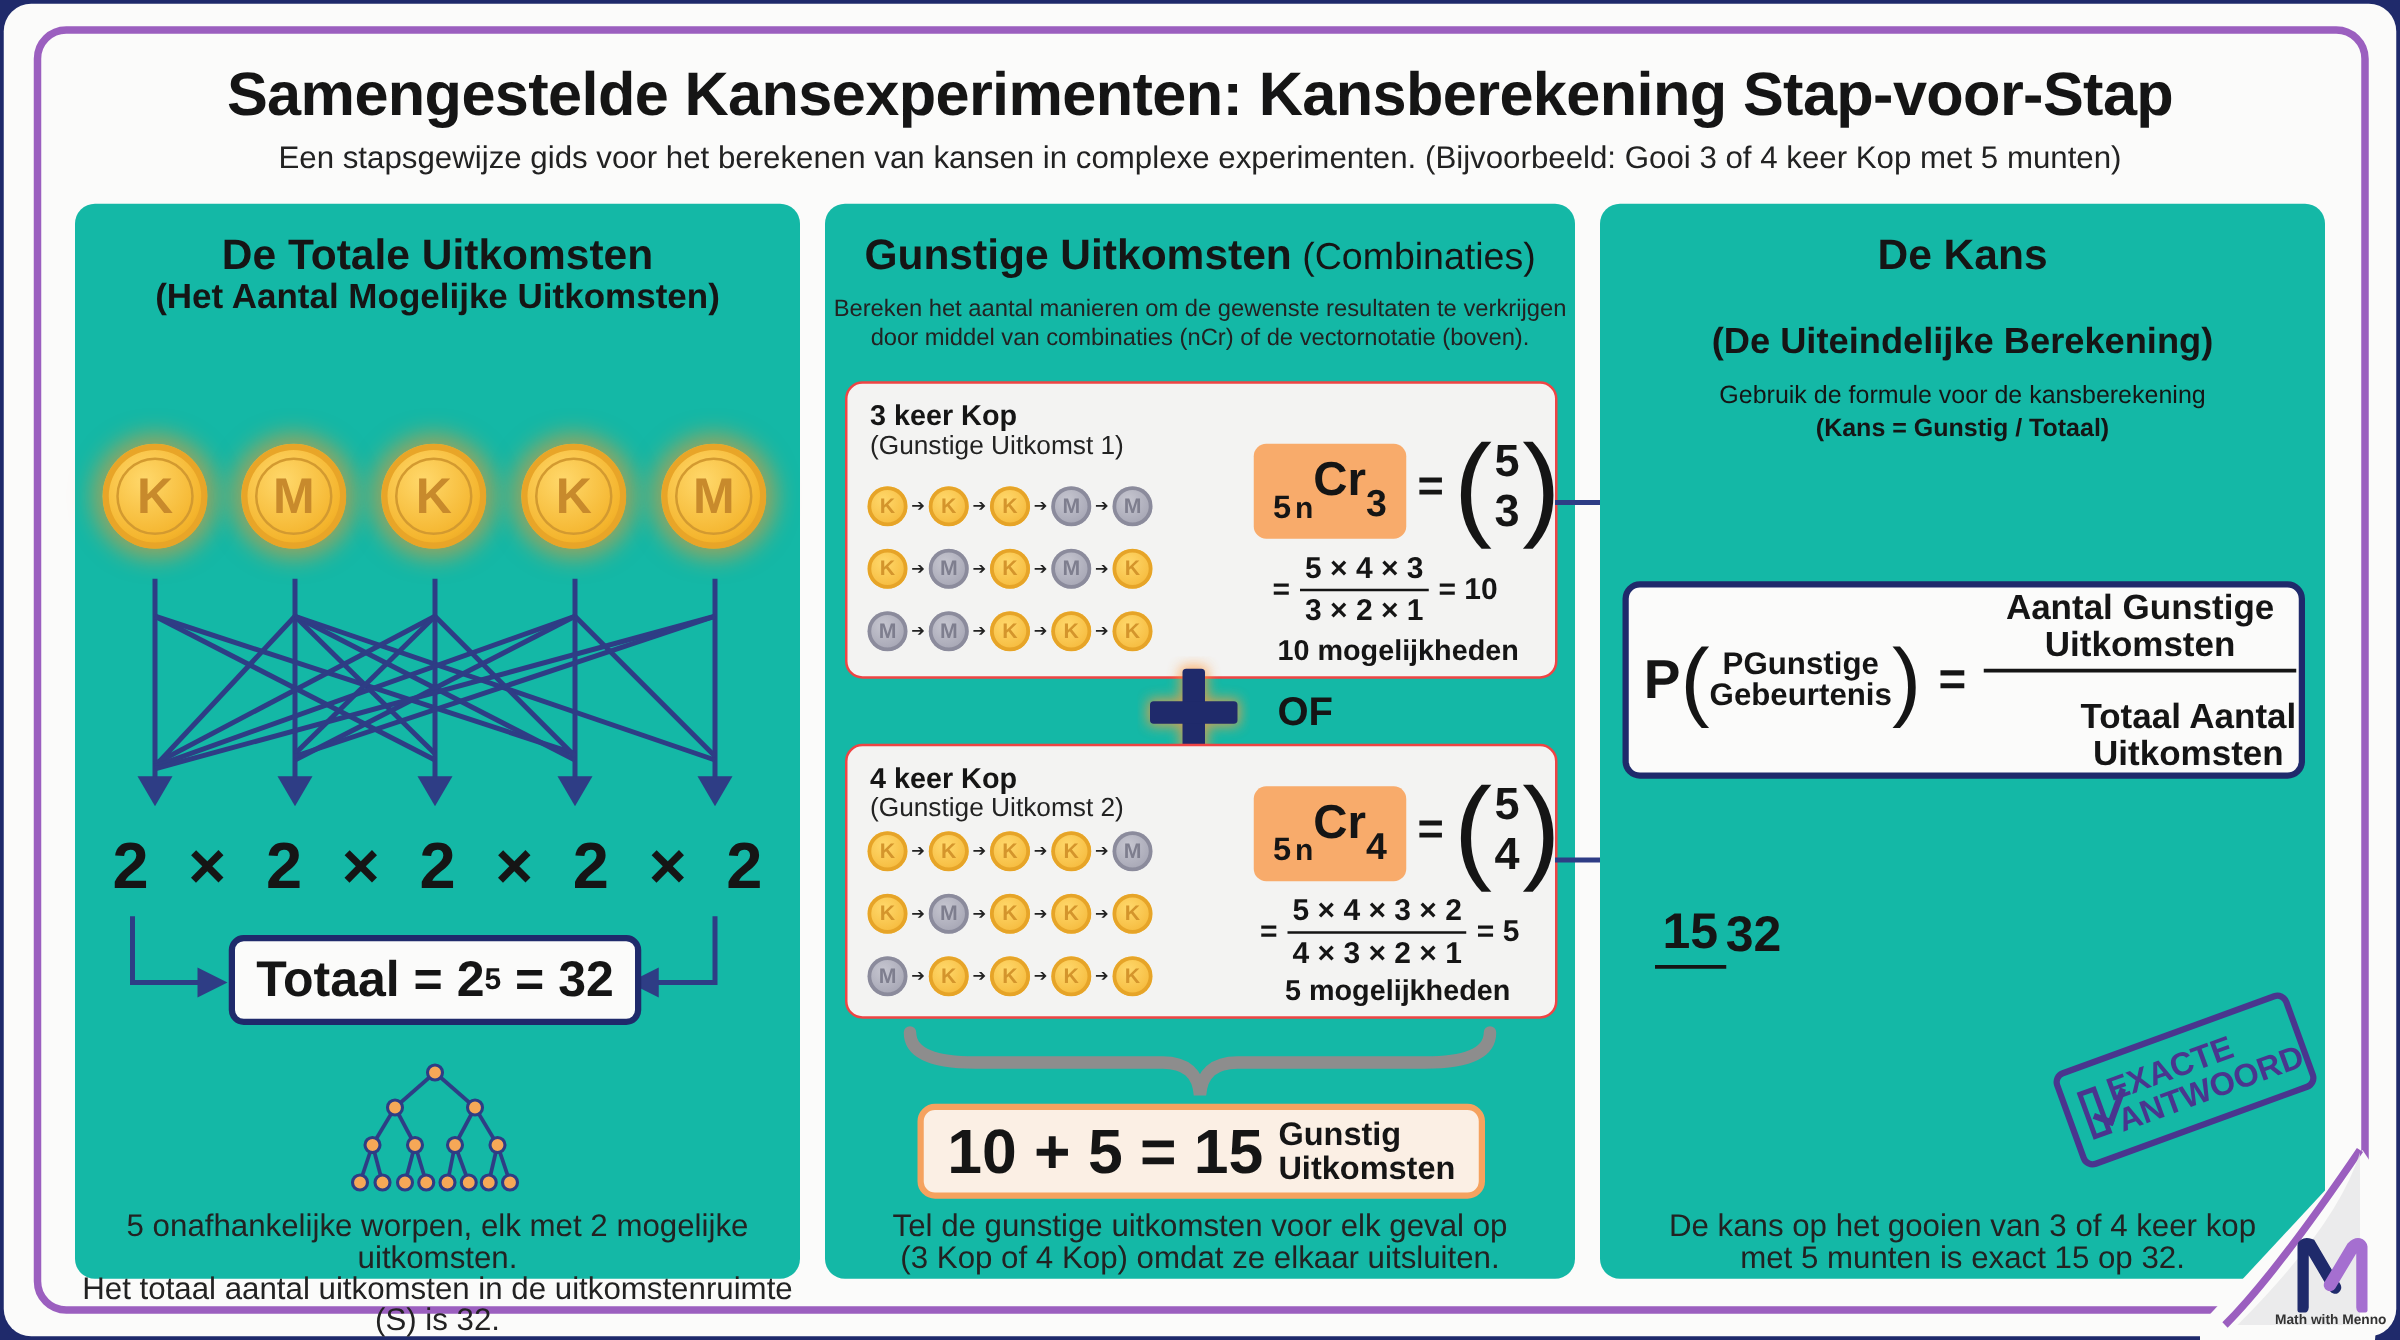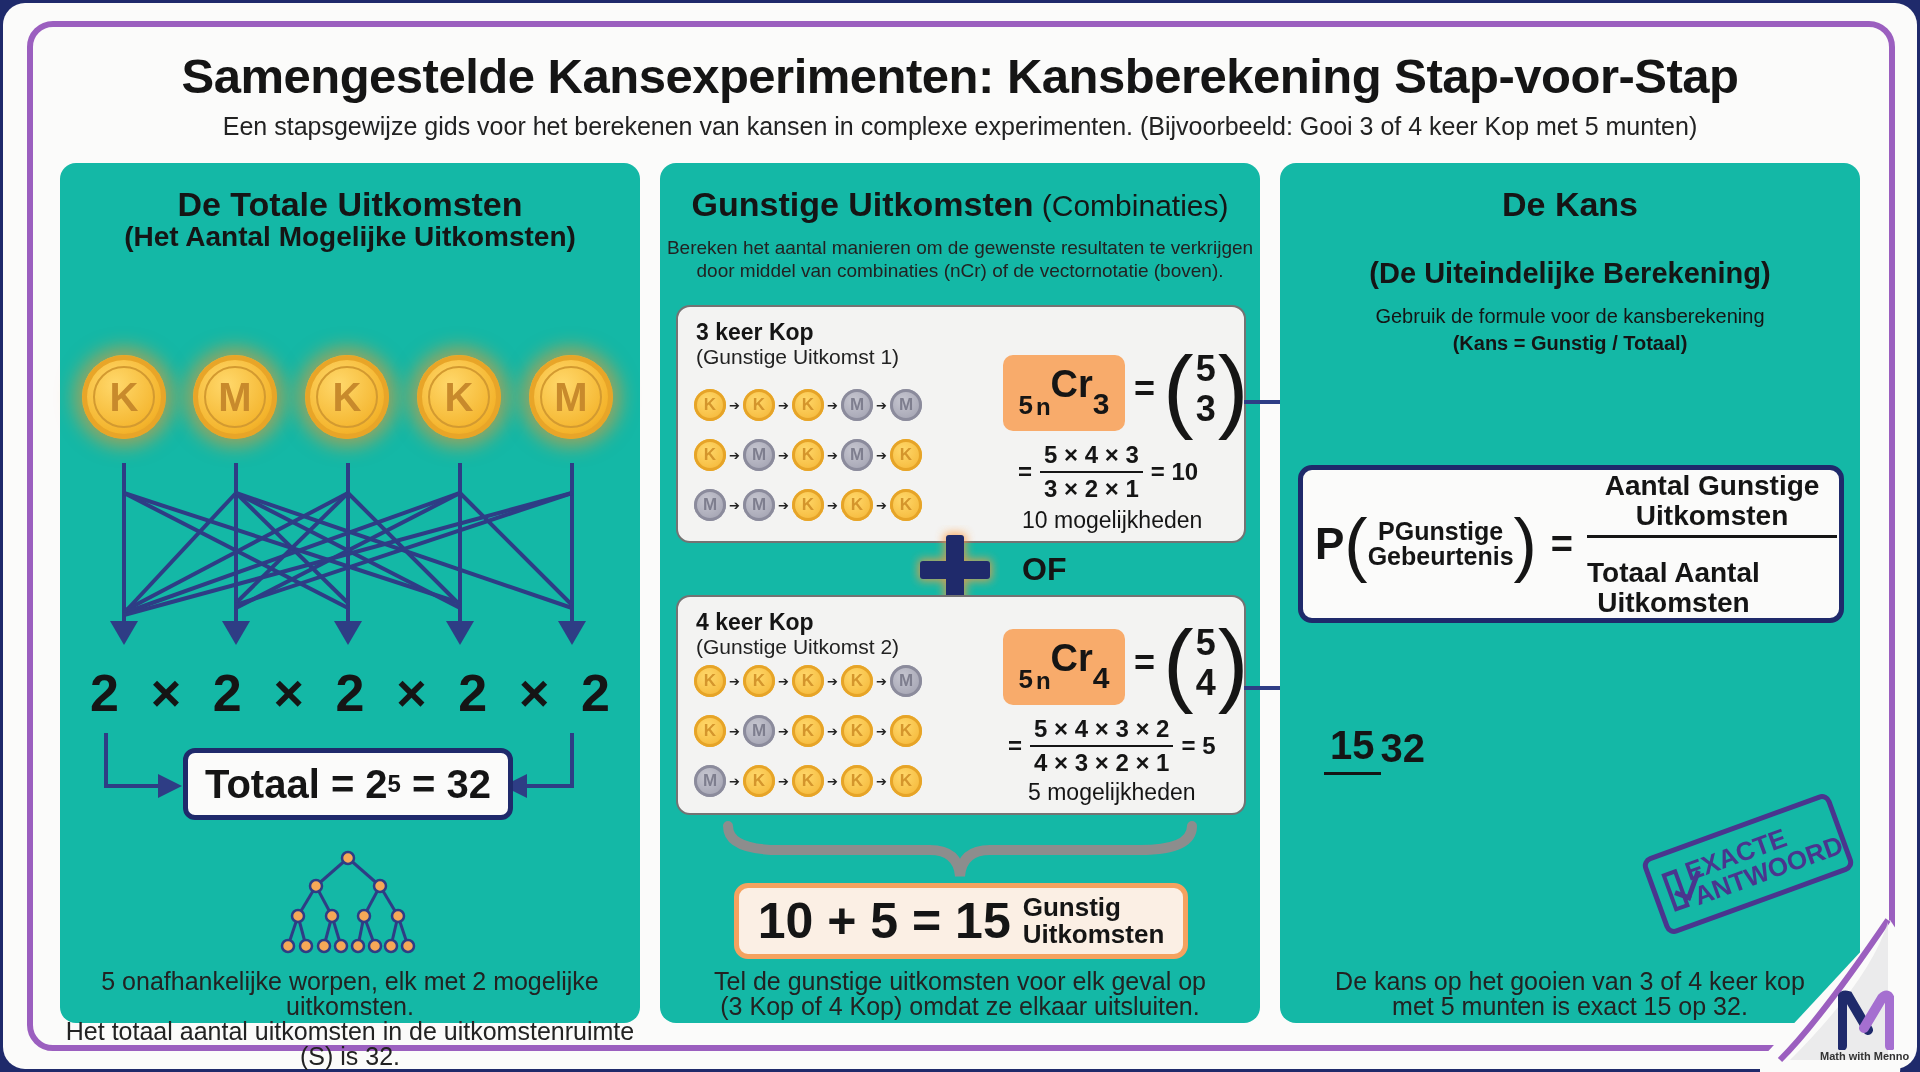--- a/index.html
+++ b/index.html
@@ -15,50 +15,50 @@
 .p3{left:1280px;width:580px}
 .center{text-align:center}
 .abs{position:absolute}
 .h2{font-weight:bold;font-size:34px}
 .h3{font-size:29px;font-weight:bold}
 .caption{font-size:25px;line-height:25px;color:#222;text-align:center}
 .coin-big{position:absolute;width:84px;height:84px;border-radius:50%;background:radial-gradient(circle at 40% 35%,#ffd86b,#f4b42c 65%,#d9951c);box-shadow:0 0 18px 8px rgba(255,150,40,.55),inset 0 0 0 5px #e8a528;display:flex;align-items:center;justify-content:center;font-weight:bold;font-size:40px;color:#c88a2c}
 .coin-big span{display:flex;align-items:center;justify-content:center;width:62px;height:62px;border-radius:50%;border:2px solid #d39a30}
 .num-row{position:absolute;left:30px;top:500px;width:520px;display:flex;justify-content:space-between;font-weight:bold;font-size:52px}
 .total-box{position:absolute;left:123px;top:585px;width:330px;height:72px;border:5px solid #1f2a6b;border-radius:12px;background:#fbfbfa;font-weight:bold;font-size:40px;display:flex;align-items:center;justify-content:center}
-.case-box{position:absolute;left:16px;width:570px;border:2px solid #737373;border-radius:14px;background:#f3f3f2}
+.case-box{position:absolute;left:16px;width:570px;border:2px solid #ef4444;border-radius:14px;background:#f3f3f2}
 .case-title{position:absolute;left:18px;top:12px;font-weight:bold;font-size:23px}
 .case-sub{position:absolute;left:18px;top:38px;font-size:21px;color:#222}
 .coin-row{position:absolute;left:16px;display:flex;align-items:center}
 .coin-s{width:32px;height:32px;border-radius:50%;display:flex;align-items:center;justify-content:center;font-size:17px;font-weight:bold}
 .coin-s.k{background:radial-gradient(circle at 40% 35%,#ffd86b,#f2b02d);color:#d4952c;box-shadow:inset 0 0 0 3px #e6a428}
 .coin-s.m{background:radial-gradient(circle at 40% 35%,#c6c6d0,#9a9aaa);color:#7e7e8e;box-shadow:inset 0 0 0 3px #8b8b9c}
 .arr{width:17px;text-align:center;font-size:13px;color:#222}
 .ncr{position:absolute;left:325px;width:122px;height:76px;background:#f8ab6b;border-radius:10px;font-weight:bold;display:flex;align-items:flex-end;justify-content:center;padding-bottom:10px}
 .ncr .a{font-size:26px}
 .ncr .b{font-size:24px;margin-left:3px}
 .ncr .c{font-size:38px;align-self:flex-start;margin-top:8px}
 .ncr .d{font-size:30px}
 .binom{position:absolute;font-weight:bold;font-size:36px;display:flex;align-items:center}
 .paren{font-size:92px;font-weight:normal;line-height:1}
 .stack{display:flex;flex-direction:column;align-items:center;line-height:40px;margin:0 2px}
 .frac-line{display:flex;align-items:center;font-size:24px;font-weight:bold}
 .frac{display:flex;flex-direction:column;align-items:center;margin:0 8px}
 .frac .n{border-bottom:2px solid #151515;padding:0 4px 2px}
 .frac .d{padding:2px 4px 0}
-.mog{position:absolute;font-weight:normal;font-size:23px}
+.mog{position:absolute;font-weight:bold;font-size:23px}
 .sum-box{position:absolute;left:74px;top:720px;width:454px;height:76px;border:5px solid #f5a25f;border-radius:14px;background:#fbefe4;display:flex;align-items:center;justify-content:center}
 .sum-eq{font-weight:bold;font-size:50px;margin-right:12px}
 .sum-lbl{font-weight:bold;font-size:26px;line-height:27px}
 .formula-box{position:absolute;left:18px;top:302px;width:546px;height:158px;border:5px solid #1f2a6b;border-radius:14px;background:#fbfbfa;display:flex;align-items:center;padding-left:12px}
 .fP{font-weight:bold;font-size:44px}
 .fparen{font-size:70px;line-height:1}
 .fstack{font-weight:bold;font-size:25px;line-height:25px;text-align:center}
 .feq{font-weight:bold;font-size:38px;margin:0 14px}
-.ffrac{display:flex;flex-direction:column;align-items:flex-start;font-weight:bold;font-size:28px;line-height:30px;text-align:center}
+.ffrac{display:flex;flex-direction:column;align-items:flex-end;font-weight:bold;font-size:28px;line-height:30px;text-align:center}
 .ffrac .n{border-bottom:3px solid #151515;padding:0 14px 4px;width:250px}
 .ffrac .d{padding-top:20px}
 .result{position:absolute;left:34px;top:555px;display:flex;align-items:center;font-weight:bold}
 .result .lhs{font-size:37px}
 .rfrac{display:flex;flex-direction:row;align-items:flex-end;margin-left:10px;font-size:40px;line-height:54px}
 .rfrac .n{border-bottom:3px solid #151515;padding:0 6px}
 .stamp{position:absolute;left:368px;top:660px;width:200px;height:82px;border:5px solid #4f2a8c;border-radius:10px;transform:rotate(-20deg);color:#4f2a8c;display:flex;align-items:center;padding-left:10px;opacity:.92}
 .stamp .box{width:40px;height:40px;border:4px solid #4f2a8c;margin-right:8px;position:relative}
 .stamp .box:after{content:"";position:absolute;left:9px;top:-2px;width:12px;height:26px;border-right:5px solid #4f2a8c;border-bottom:5px solid #4f2a8c;transform:rotate(40deg)}
 .stamp .txt{font-weight:bold;font-size:26px;line-height:26px}

